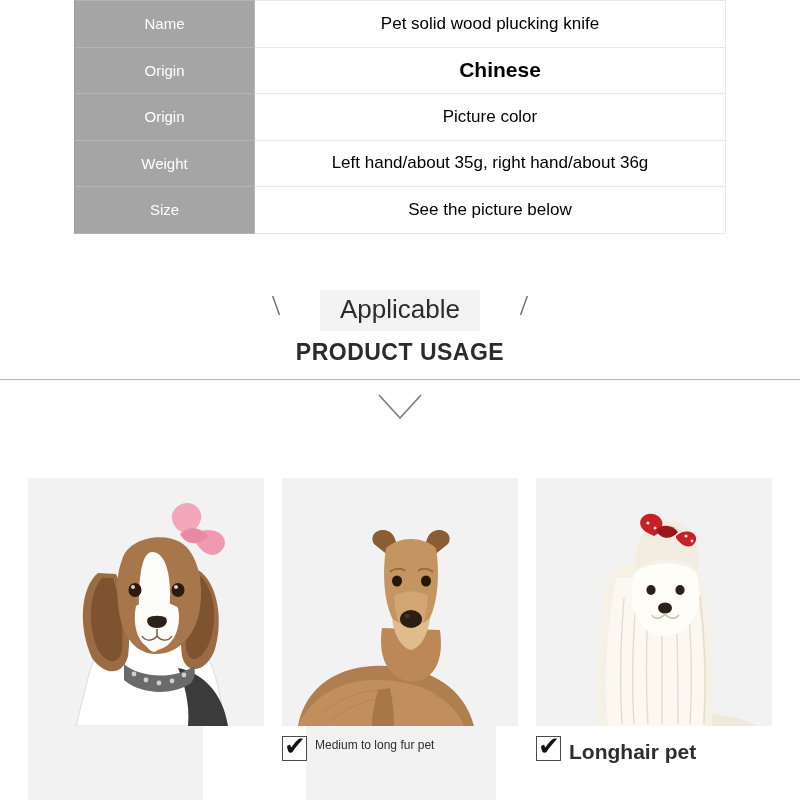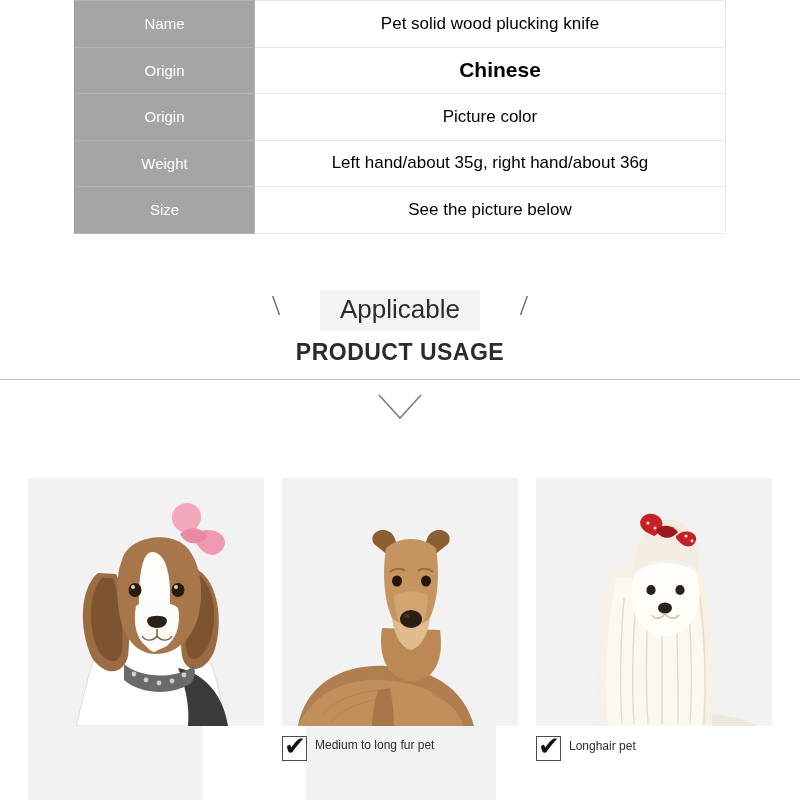--- a/index.html
+++ b/index.html
@@ -168,21 +168,21 @@
     color: #111;
     font-family: "DejaVu Sans", sans-serif;
   }
   .cap-text {
     font-size: 12px;
     color: #2e2e2e;
     line-height: 1.25;
     padding-top: 2px;
     white-space: pre-line;
   }
-  .cap-text.big { font-size: 12px; padding-top: 3px; }
+  .cap-text.big { font-size: 21px; padding-top: 3px; font-weight: bold; }
 
   
   .card-shade {
     position: absolute;
     left: 0; top: 248px;
     width: 236px; height: 74px;
     background: #f2f2f2;
   }
   .card-shade.partial { width: 175px; }
   .card-shade.partial2 { width: 190px; left: 24px; }

